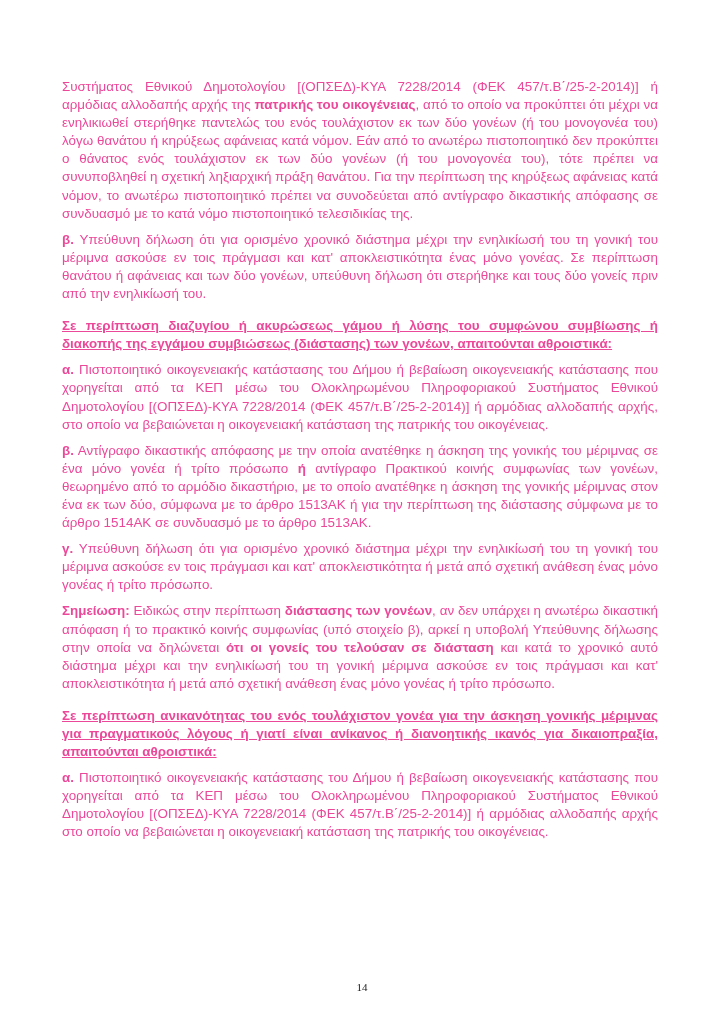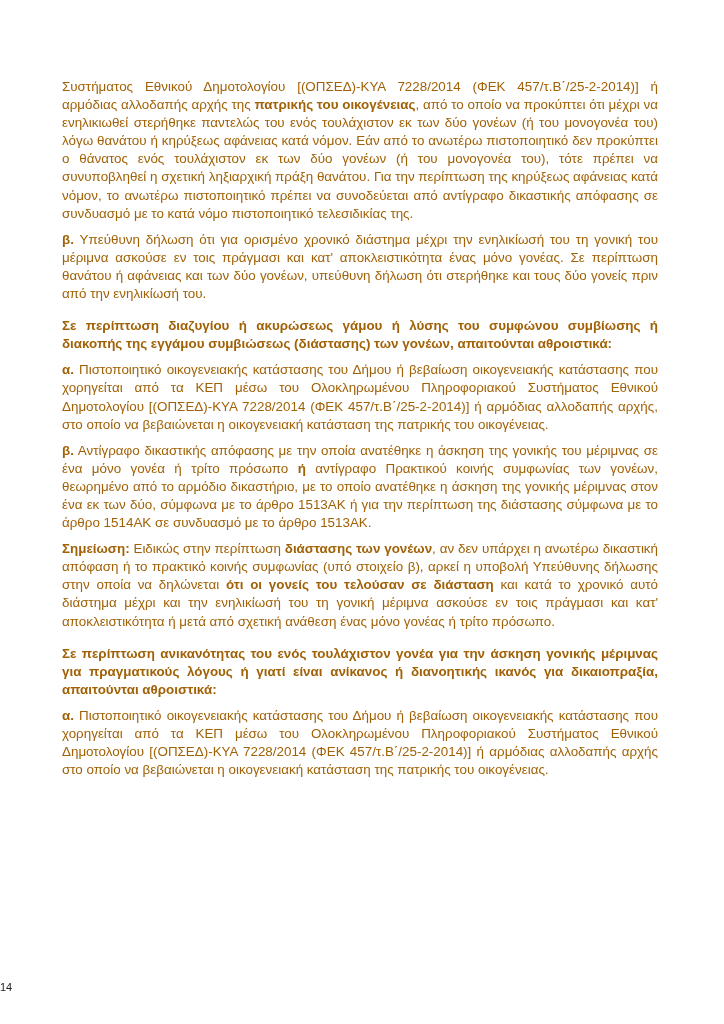--- a/index.html
+++ b/index.html
@@ -1,46 +1,47 @@
 <!DOCTYPE html>
 <html><head>
 <meta charset="utf-8">
 <style>
   html, body { margin: 0; padding: 0; background: #ffffff; }
   body { width: 724px; height: 1024px; position: relative; overflow: hidden; }
   .page {
     position: absolute; left: 62px; top: 78px; width: 596px;
     font-family: "Liberation Sans", sans-serif;
-    font-size: 13.4px; line-height: 18.1px; color: #a16207;
+    font-size: 13.4px; line-height: 18.1px; color: #ec4899;
     text-align: justify;
   }
   .page p { margin: 0 0 8px 0; }
-  .heading { font-weight: bold; margin-top: 14px !important; }
+  .heading { font-weight: bold; text-decoration: underline; margin-top: 14px !important; }
   b { font-weight: bold; }
   .page-number {
     position: absolute; left: 0; width: 724px; top: 981px;
-    font-family: Liberation Sans, sans-serif;
+    text-align: center; font-family: Liberation Serif, serif;
     font-size: 11px; color: #222;
   }
 </style>
 </head>
 <body>
 
 <div class="page">
 
   <p><span>Συστήματος Εθνικού Δημοτολογίου [(ΟΠΣΕΔ)-ΚΥΑ 7228/2014 (ΦΕΚ 457/τ.Β΄/25-2-2014)] ή αρμόδιας αλλοδαπής αρχής της </span><b>πατρικής του οικογένειας</b><span>, από το οποίο να προκύπτει ότι μέχρι να ενηλικιωθεί στερήθηκε παντελώς του ενός τουλάχιστον εκ των δύο γονέων (ή του μονογονέα του) λόγω θανάτου ή κηρύξεως αφάνειας κατά νόμον. Εάν από το ανωτέρω πιστοποιητικό δεν προκύπτει ο θάνατος ενός τουλάχιστον εκ των δύο γονέων (ή του μονογονέα του), τότε πρέπει να συνυποβληθεί η σχετική ληξιαρχική πράξη θανάτου. Για την περίπτωση της κηρύξεως αφάνειας κατά νόμον, το ανωτέρω πιστοποιητικό πρέπει να συνοδεύεται από αντίγραφο δικαστικής απόφασης σε συνδυασμό με το κατά νόμο πιστοποιητικό τελεσιδικίας της.</span></p>
 
   <p><b>β.</b><span> Υπεύθυνη δήλωση ότι για ορισμένο χρονικό διάστημα μέχρι την ενηλικίωσή του τη γονική του μέριμνα ασκούσε εν τοις πράγμασι και κατ' αποκλειστικότητα ένας μόνο γονέας. Σε περίπτωση θανάτου ή αφάνειας και των δύο γονέων, υπεύθυνη δήλωση ότι στερήθηκε και τους δύο γονείς πριν από την ενηλικίωσή του.</span></p>
 
   <p class="heading">Σε περίπτωση διαζυγίου ή ακυρώσεως γάμου ή λύσης του συμφώνου συμβίωσης ή διακοπής της εγγάμου συμβιώσεως (διάστασης) των γονέων, απαιτούνται αθροιστικά:</p>
 
   <p><b>α.</b><span> Πιστοποιητικό οικογενειακής κατάστασης του Δήμου ή βεβαίωση οικογενειακής κατάστασης που χορηγείται από τα ΚΕΠ μέσω του Ολοκληρωμένου Πληροφοριακού Συστήματος Εθνικού Δημοτολογίου [(ΟΠΣΕΔ)-ΚΥΑ 7228/2014 (ΦΕΚ 457/τ.Β΄/25-2-2014)] ή αρμόδιας αλλοδαπής αρχής, στο οποίο να βεβαιώνεται η οικογενειακή κατάσταση της πατρικής του οικογένειας.</span></p>
 
   <p><b>β.</b><span> Αντίγραφο δικαστικής απόφασης με την οποία ανατέθηκε η άσκηση της γονικής του μέριμνας σε ένα μόνο γονέα ή τρίτο πρόσωπο </span><b>ή</b><span> αντίγραφο Πρακτικού κοινής συμφωνίας των γονέων, θεωρημένο από το αρμόδιο δικαστήριο, με το οποίο ανατέθηκε η άσκηση της γονικής μέριμνας στον ένα εκ των δύο, σύμφωνα με το άρθρο 1513ΑΚ ή για την περίπτωση της διάστασης σύμφωνα με το άρθρο 1514ΑΚ σε συνδυασμό με το άρθρο 1513ΑΚ.</span></p>
 
+  <p><b>γ.</b><span> Υπεύθυνη δήλωση ότι για ορισμένο χρονικό διάστημα μέχρι την ενηλικίωσή του τη γονική του μέριμνα ασκούσε εν τοις πράγμασι και κατ' αποκλειστικότητα ή μετά από σχετική ανάθεση ένας μόνο γονέας ή τρίτο πρόσωπο.</span></p>
 
   <p><b>Σημείωση:</b><span> Ειδικώς στην περίπτωση </span><b>διάστασης των γονέων</b><span>, αν δεν υπάρχει η ανωτέρω δικαστική απόφαση ή το πρακτικό κοινής συμφωνίας (υπό στοιχείο β), αρκεί η υποβολή Υπεύθυνης δήλωσης στην οποία να δηλώνεται </span><b>ότι οι γονείς του τελούσαν σε διάσταση</b><span> και κατά το χρονικό αυτό διάστημα μέχρι  και την ενηλικίωσή του τη γονική μέριμνα ασκούσε εν τοις πράγμασι και κατ' αποκλειστικότητα ή μετά από σχετική ανάθεση ένας μόνο γονέας ή τρίτο πρόσωπο.</span></p>
 
   <p class="heading">Σε περίπτωση ανικανότητας του ενός τουλάχιστον γονέα για την άσκηση γονικής μέριμνας για πραγματικούς λόγους ή γιατί είναι ανίκανος ή διανοητικής ικανός για δικαιοπραξία, απαιτούνται αθροιστικά:</p>
 
   <p><b>α.</b><span> Πιστοποιητικό οικογενειακής κατάστασης του Δήμου ή βεβαίωση οικογενειακής κατάστασης που χορηγείται από τα ΚΕΠ μέσω του Ολοκληρωμένου Πληροφοριακού Συστήματος Εθνικού Δημοτολογίου [(ΟΠΣΕΔ)-ΚΥΑ 7228/2014 (ΦΕΚ 457/τ.Β΄/25-2-2014)] ή αρμόδιας αλλοδαπής αρχής στο οποίο να βεβαιώνεται η οικογενειακή κατάσταση της πατρικής του οικογένειας.</span></p>
 
 
 </div>
 

